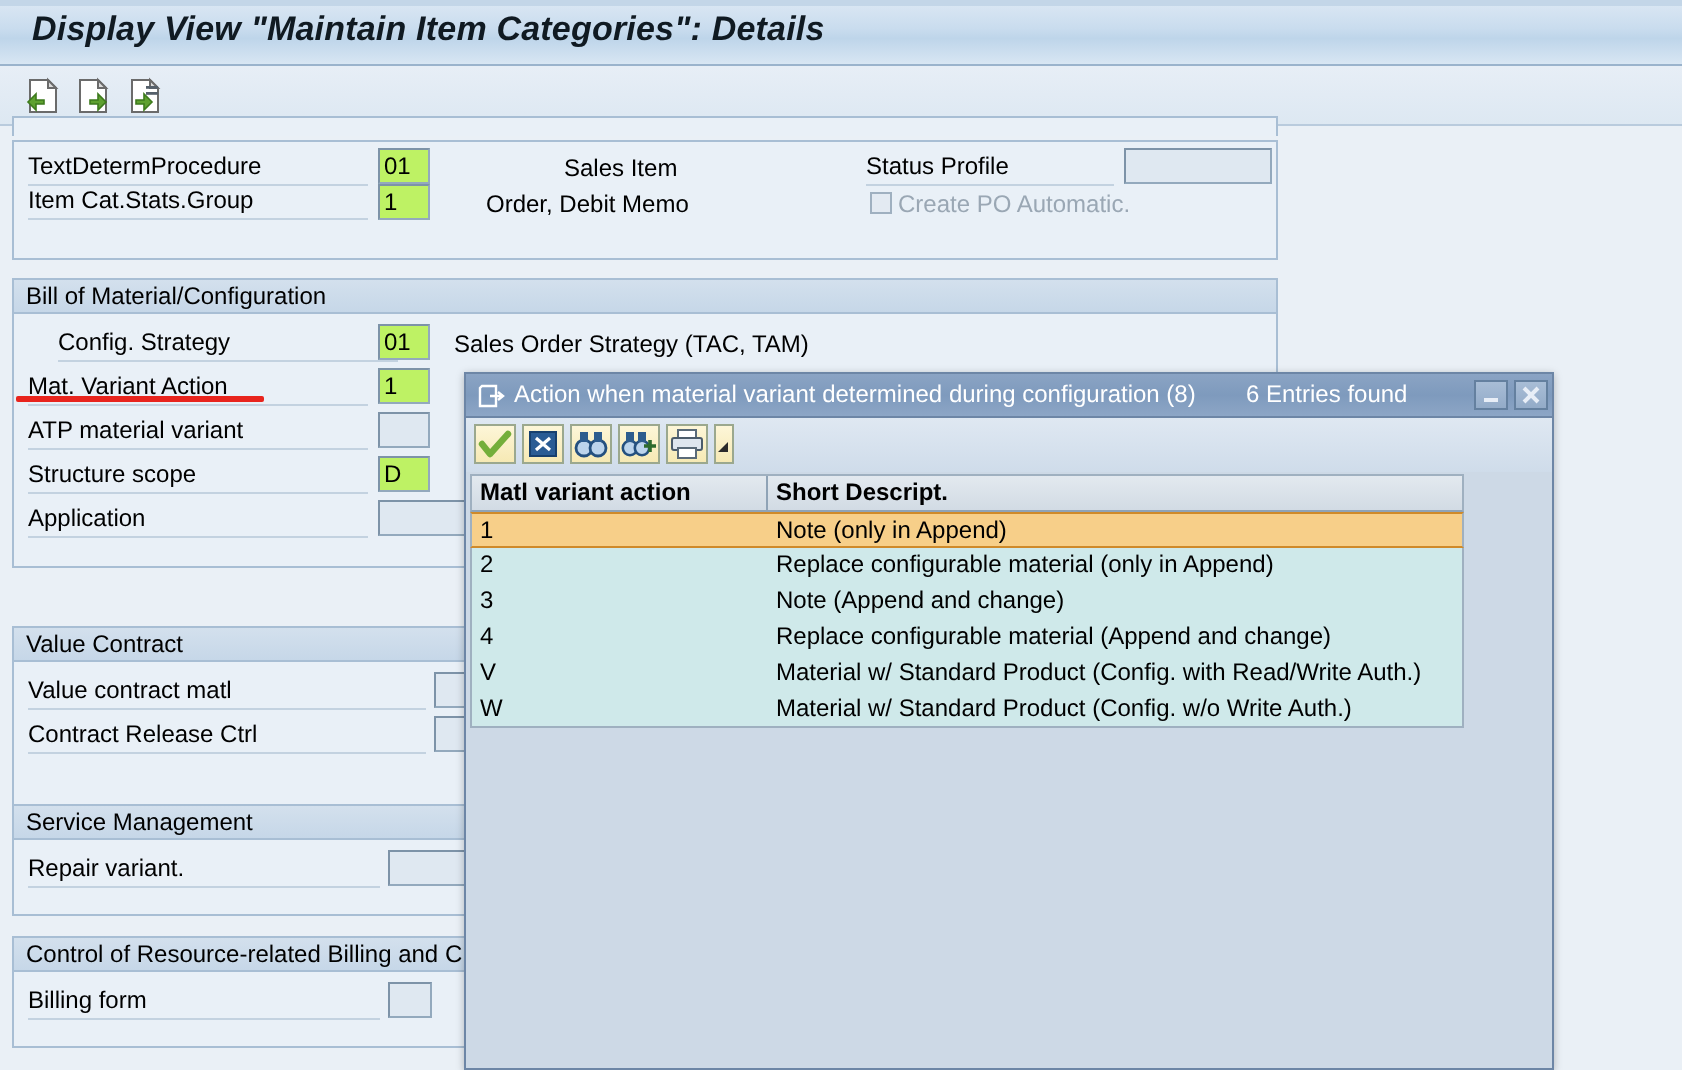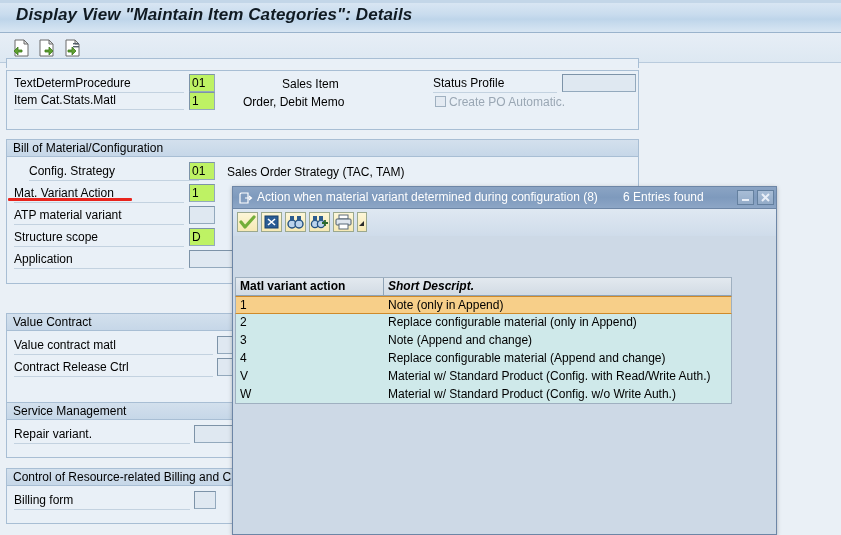--- a/index.html
+++ b/index.html
@@ -191,41 +191,40 @@
     background: linear-gradient(to bottom, #fdf6d8 0%, #f6e9b4 100%);
     border: 1px solid #9ba88e;
     box-sizing: border-box;
     cursor: pointer;
   }
   #dlg-grid {
     position: absolute;
     left: 2px; top: 50px;
     width: 497px;
     box-sizing: border-box;
-    margin-top: 40px;
   }
   #dlg-head-row {
     display: flex;
     height: 19px;
     background: linear-gradient(to bottom, #e3e9ef 0%, #d2dbe4 100%);
     border: 1px solid #9fb0c0;
     border-bottom: 1px solid #8fa3b6;
     box-sizing: border-box;
     font-weight: bold;
     font-size: 12px;
   }
   .hcell {
     line-height: 17px;
     padding-left: 4px;
     box-sizing: border-box;
     overflow: hidden;
     white-space: nowrap;
   }
   .hcell.c0 { width: 148px; border-right: 1px solid #8fa3b6; }
-  .hcell.c1 { flex: 1; font-style: italic; }
+  .hcell.c1 { flex: 1; }
   .grow {
     display: flex;
     height: 18px;
     background: #cfe9ea;
     border-left: 1px solid #9fb0c0;
     border-right: 1px solid #9fb0c0;
     box-sizing: border-box;
     font-size: 12px;
     cursor: pointer;
   }
@@ -280,21 +279,21 @@
 </div>
 
 <div class="panel" style="left:6px; top:58px; width:633px; height:10px; border-bottom:none;"></div>
 
 <div class="panel" style="left:6px; top:70px; width:633px; height:60px;">
 
   <div class="row-label" style="left:7px; top:5px; width:170px;">TextDetermProcedure</div>
   <input class="inp" readonly="" style="left: 182px; top: 3px; width: 26px;" value="01">
   <div class="row-text" style="left:236px; top:6px;margin-left:39px;">Sales Item</div>
 
-  <div class="row-label" style="left:7px; top:22px; width:170px;">Item Cat.Stats.Matl</div>
+  <div class="row-label" style="left:7px; top:22px; width:170px;">Item Cat.Stats.Group</div>
   <input class="inp" readonly="" style="left: 182px; top: 21px; width: 26px;" value="1">
   <div class="row-text" style="left:236px; top:24px;">Order, Debit Memo</div>
 
   <div class="row-label" style="left:426px; top:5px; width:124px;">Status Profile</div>
   <input class="inp inp-blank" readonly="" style="left: 555px; top: 3px; width: 74px;" value="">
 
   <div class="chk-row" style="left:428px; top:24px;">
     <span class="chk-box"></span><span>Create PO Automatic.</span>
   </div>
 </div>

